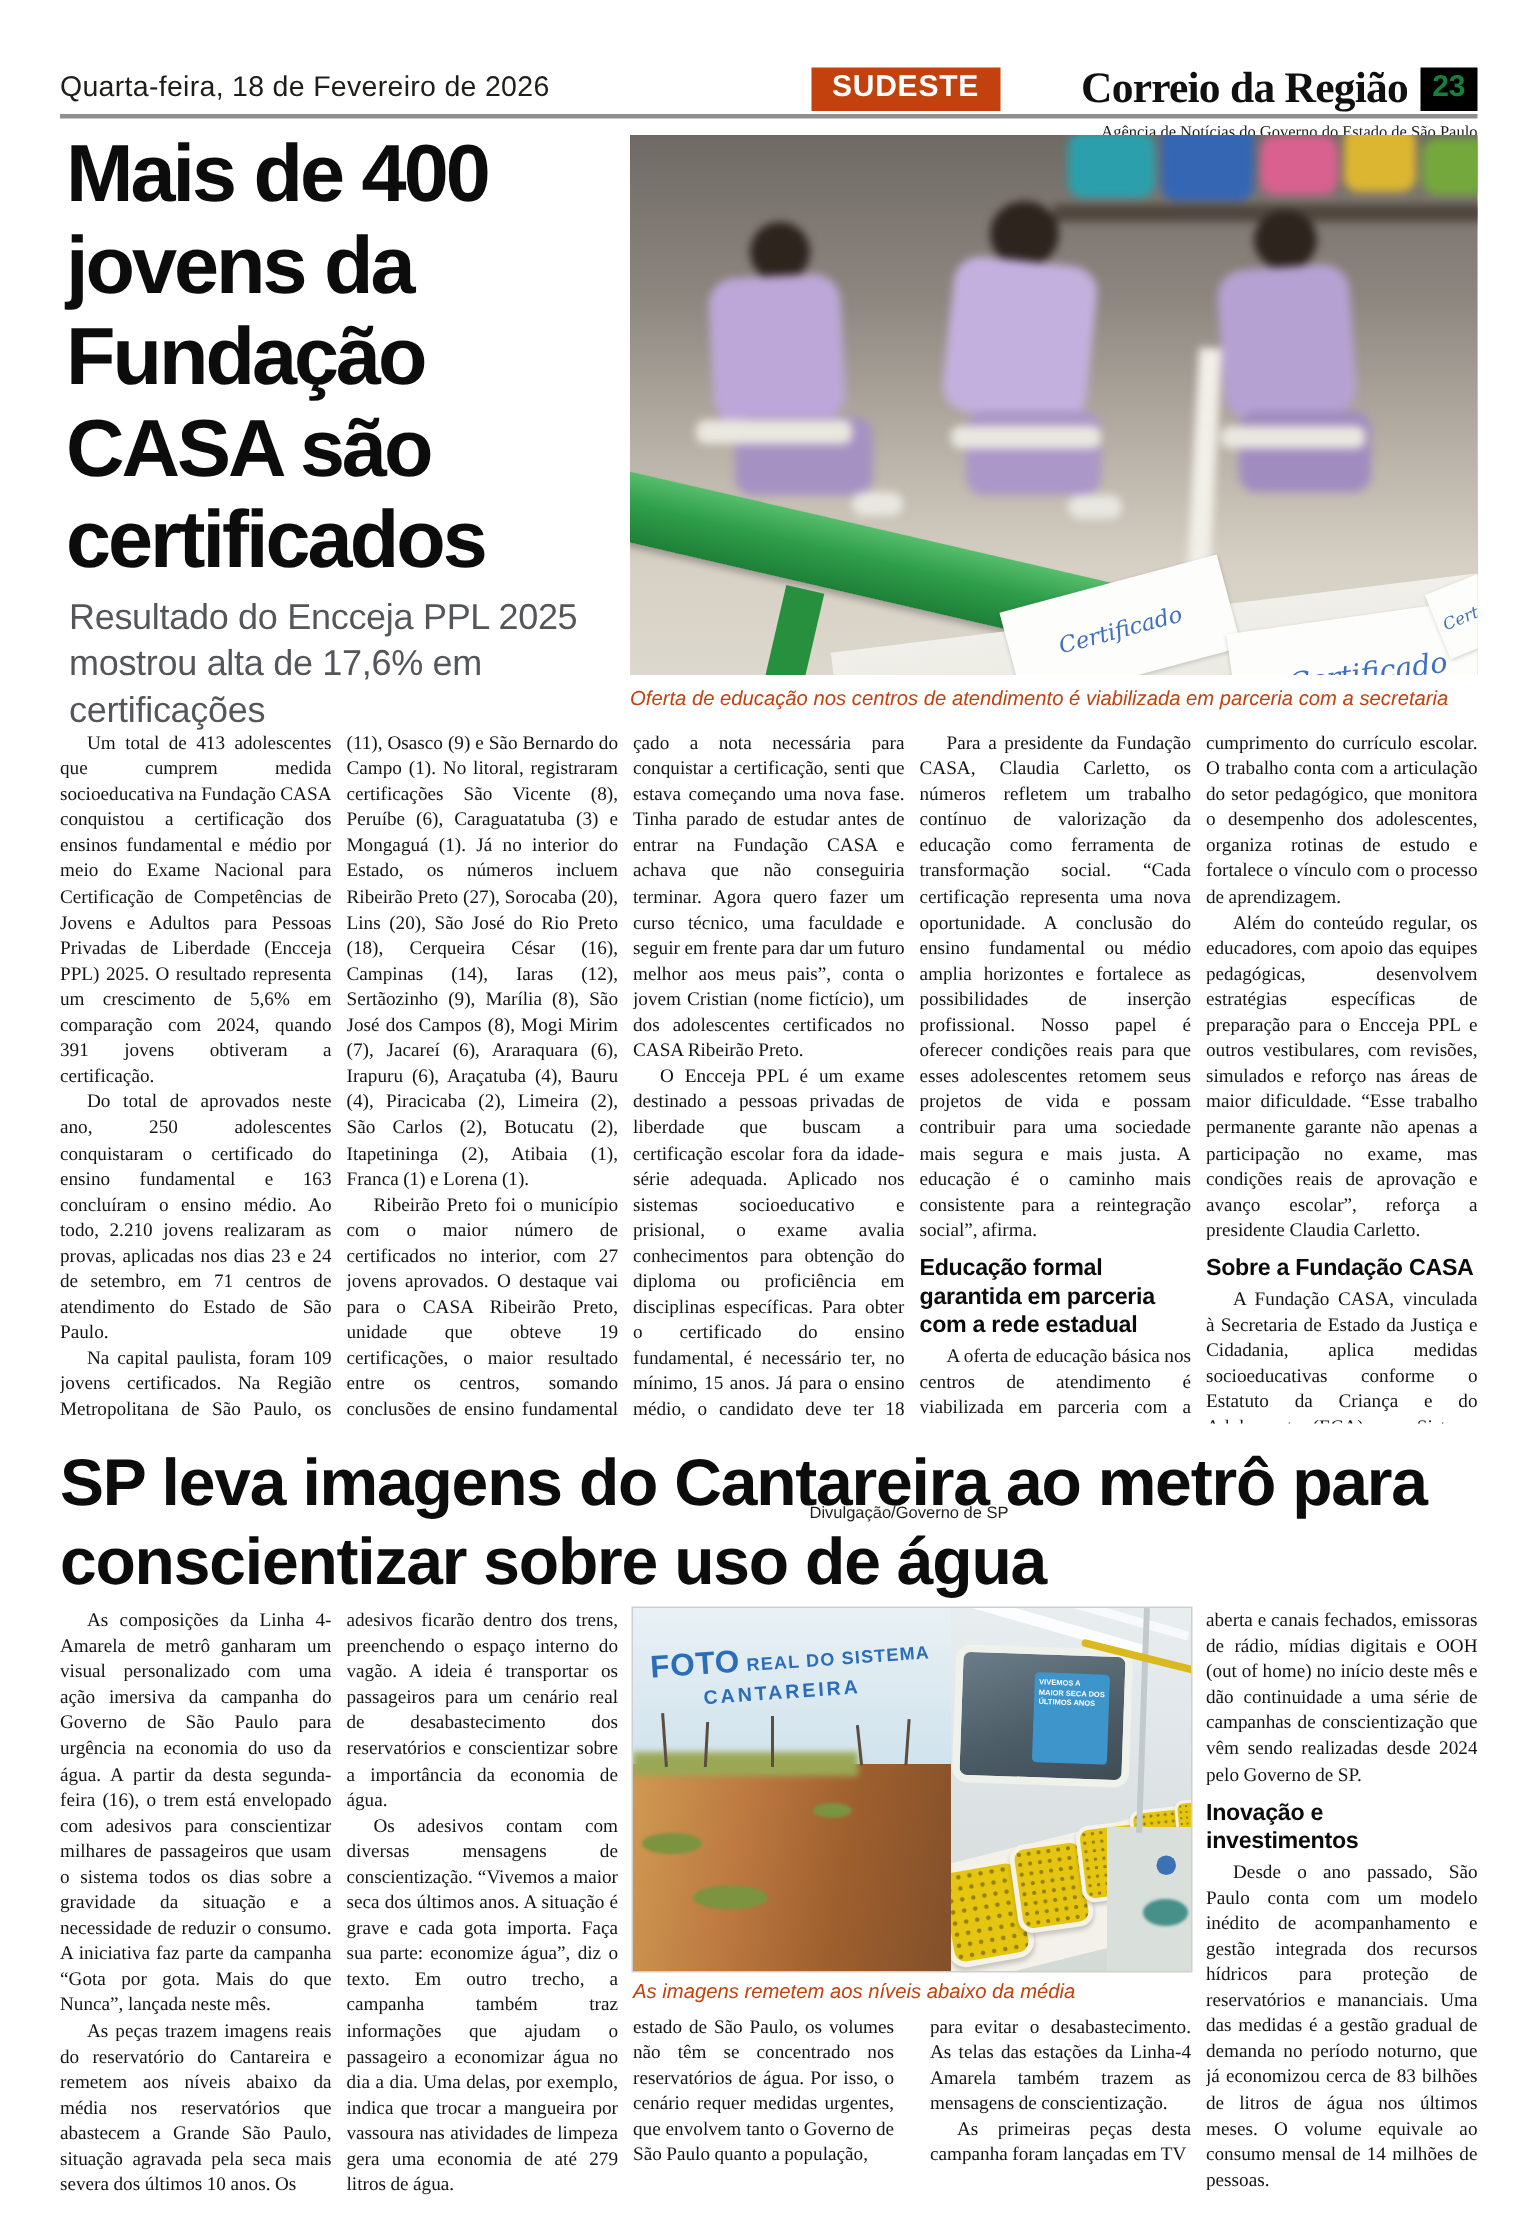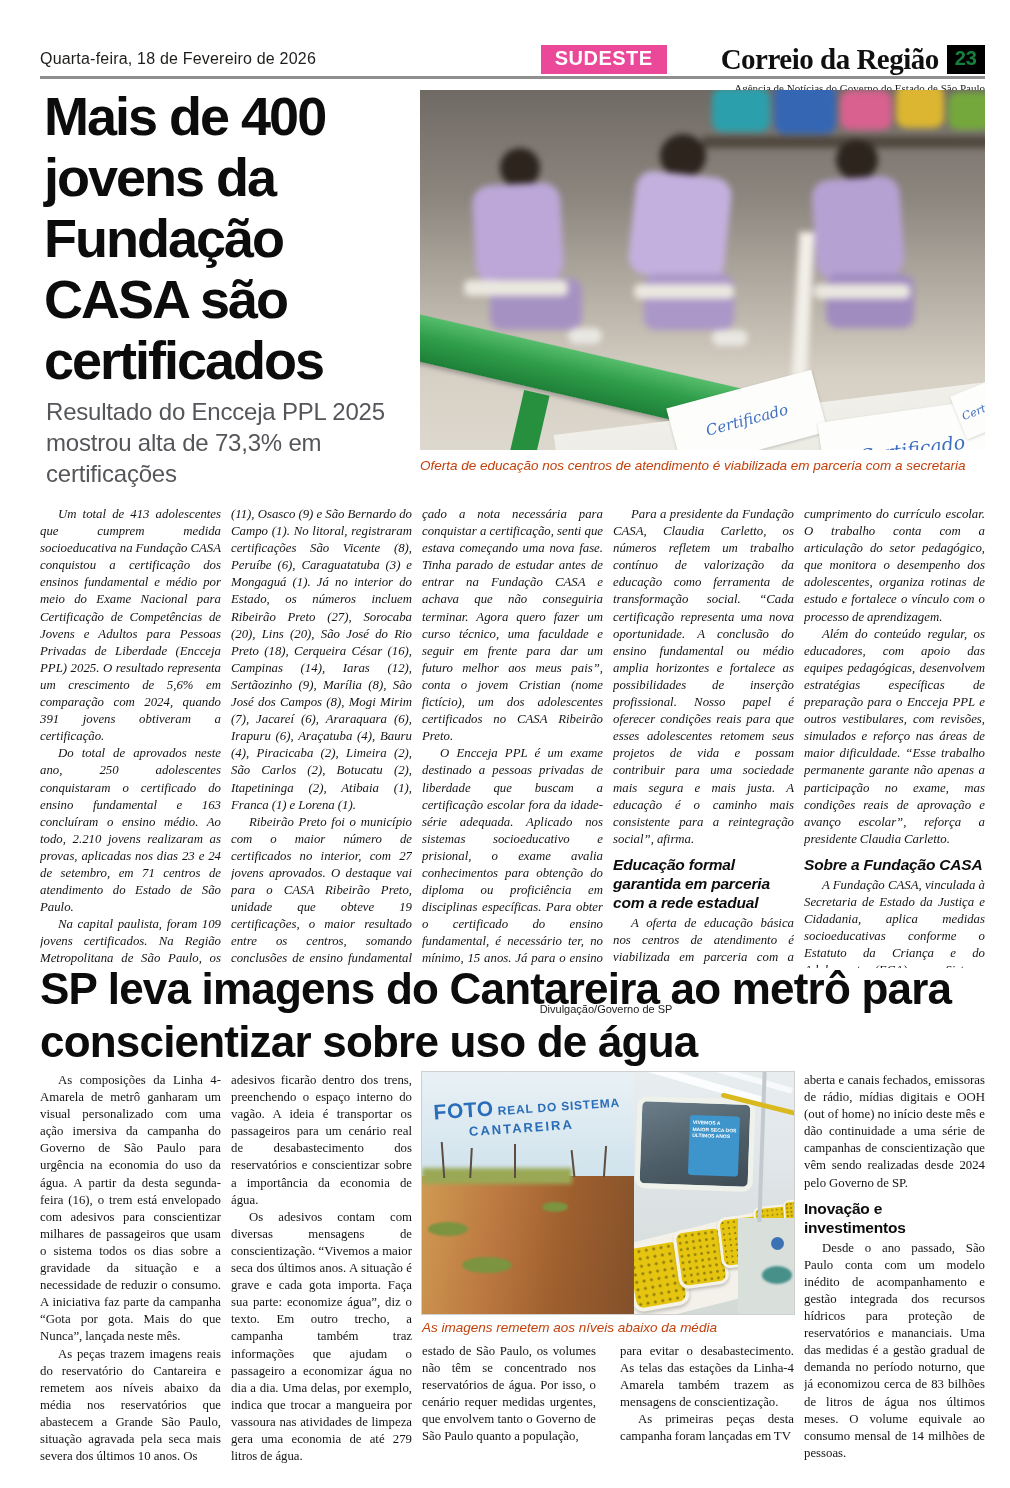--- a/index.html
+++ b/index.html
@@ -2,36 +2,36 @@
 <html lang="pt-BR"><head>
 <meta charset="utf-8">
 <style>
   * { margin:0; padding:0; box-sizing:border-box; }
   html,body { background:#e9e9e9; }
   body { font-family:"Liberation Sans", sans-serif; }
   .page { position:relative; width:1010px; height:1488px; margin:0 auto; background:#ffffff; overflow:hidden; }
 
   
   .masthead-row { position:absolute; left:40px; top:44px; width:945px; height:30px; display:flex; align-items:center; justify-content:space-between; }
-  .date { font-size:16px; color:#1d1d1b; letter-spacing:.2px; }
+  .date { font-size:19px; color:#1d1d1b; letter-spacing:.2px; }
   .mh-right { display:flex; align-items:center; }
-  .section-tag { background:#ec4899; color:#fff; font-weight:700; font-size:20px; letter-spacing:.5px; padding:2px 14px 4px; margin-right:54px; }
+  .section-tag { background:#c2410c; color:#fff; font-weight:700; font-size:20px; letter-spacing:.5px; padding:2px 14px 4px; margin-right:54px; }
   .masthead { font-family:"Liberation Serif", serif; font-weight:700; font-size:29px; letter-spacing:-.5px; color:#101010; margin-right:8px; }
   .pagenum { background:#000; color:#15803d; font-weight:700; font-size:20px; padding:2px 8px 4px; }
   .rule { position:absolute; left:40px; top:76px; width:945px; height:3px; background:#8f8f8f; }
   .credit { font-size:11px; color:#1d1d1b; }
   .credit1 { position:absolute; top:82px; right:25px;font-family:Liberation Serif, serif; }
 
   
   .h1 { position:absolute; left:44px; top:86px; width:380px; font-size:54px; line-height:61px; font-weight:800; letter-spacing:-2px; color:#0c0c0c; }
   .deck { position:absolute; left:46px; top:396px; width:360px; font-size:24px; line-height:31px; color:#55565a; letter-spacing:-.2px; }
 
   
   .cols { position:absolute; left:40px; width:945px; display:grid; grid-template-columns:repeat(5,181px); column-gap:10px; }
-  .a1cols { top:506px; height:462px;font-style:italic; }
+  .a1cols { top:487px; height:462px; }
   .a2cols { top:1072px; height:392px; }
   .col { overflow:hidden; height:100%; }
   .bp { font-family:"Liberation Serif", serif; font-size:12.8px; line-height:17.1px; text-align:justify; color:#141414; word-spacing:-.2px; hyphens:auto; -webkit-hyphens:auto; }
   .ind { text-indent:18px; }
   .colsub { font-size:15.5px; line-height:19px; font-weight:700; letter-spacing:-.2px; color:#0c0c0c; margin:7px 0 3px; }
 
   .caption { font-style:italic; font-size:13.5px; color:#c2410c; }
   .cap1 { position:absolute; left:420px; top:458px; width:565px; }
 
   
@@ -136,21 +136,21 @@
     <div class="mh-right">
       <div class="section-tag">SUDESTE</div>
       <div class="masthead">Correio da Região</div>
       <div class="pagenum">23</div>
     </div>
   </div>
   <div class="rule"></div>
   <div class="credit credit1">Agência de Notícias do Governo do Estado de São Paulo</div>
 
   <h1 class="h1">Mais de 400 jovens da Fundação CASA são certificados</h1>
-  <p class="deck">Resultado do Encceja PPL 2025 mostrou alta de 73,3% em certificações</p>
+  <p class="deck">Resultado do Encceja PPL 2025 mostrou alta de 17,6% em certificações</p>
 
   <figure class="photo1">
     <div class="p1-bg"></div>
     <div class="blurwrap">
       <div class="blob b-teal"></div>
       <div class="blob b-blue"></div>
       <div class="blob b-pink"></div>
       <div class="blob b-yel"></div>
       <div class="blob b-grn"></div>
       <div class="shelfbar"></div>

